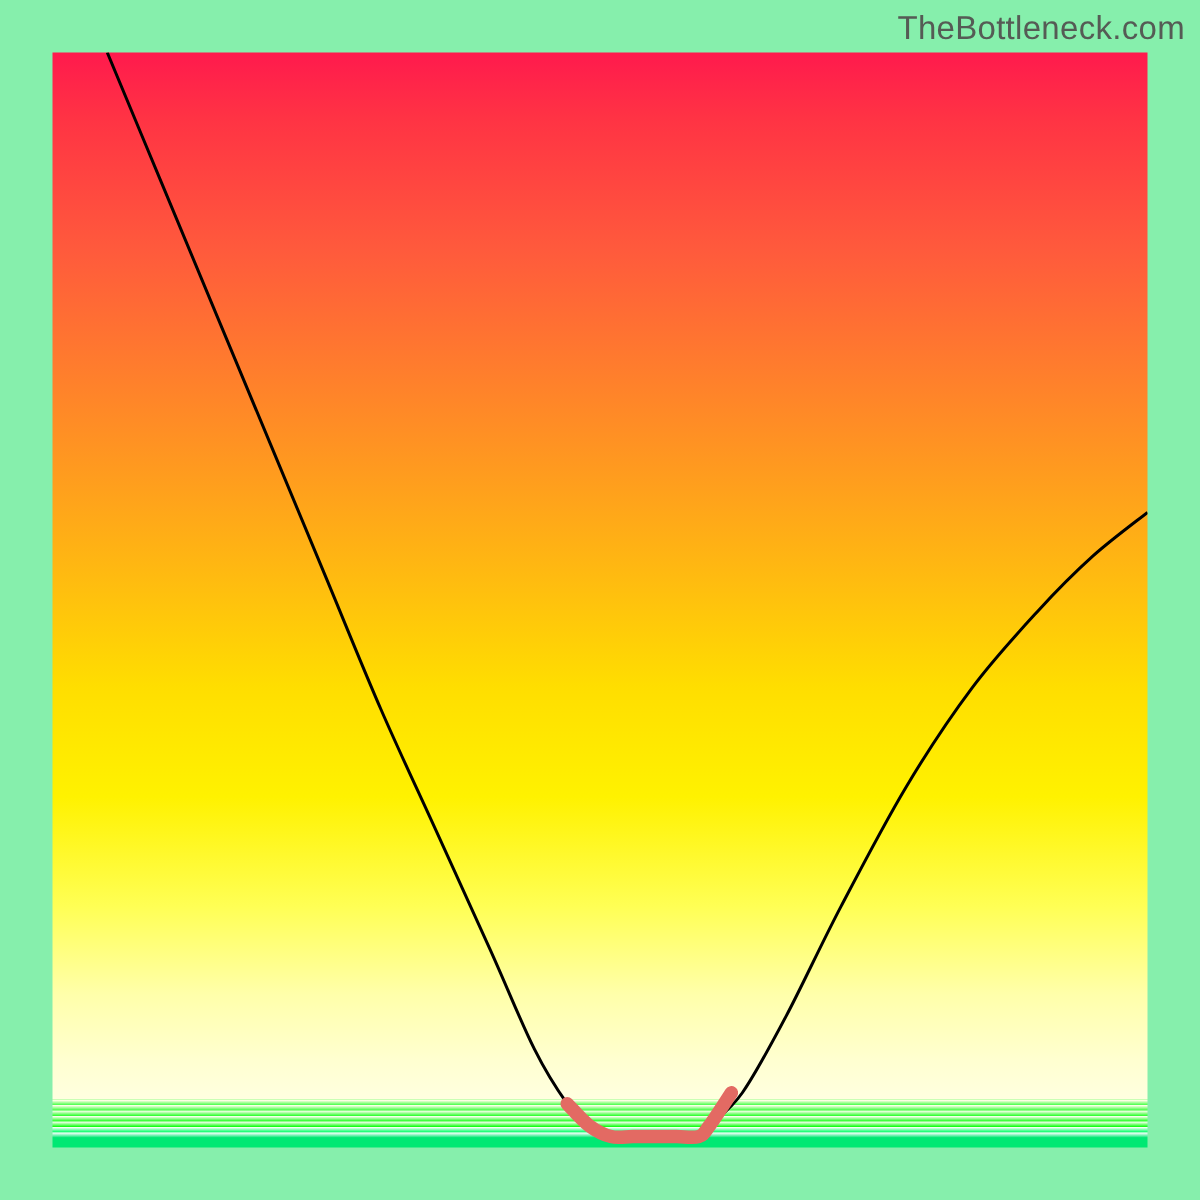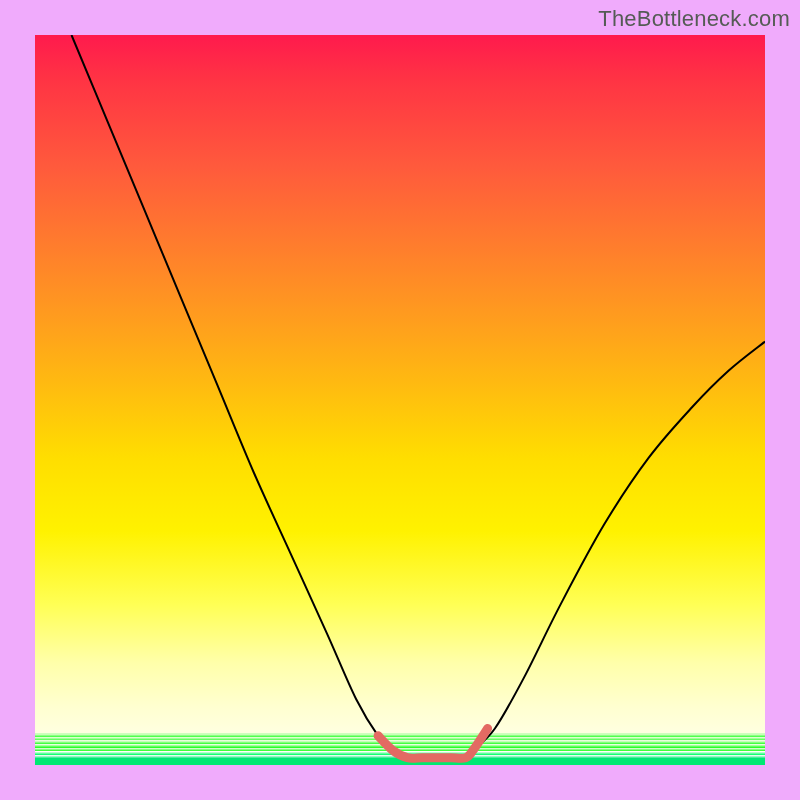--- a/index.html
+++ b/index.html
@@ -10,21 +10,21 @@
     background: #000;
     overflow: hidden;
     font-family: Arial, Helvetica, sans-serif;
   }
   .frame {
     position: absolute;
     left: 0;
     top: 0;
     width: 800px;
     height: 800px;
-    background: #f0abfc;
+    background: #86efac;
   }
   .plot {
     position: absolute;
     left: 35px;
     top: 35px;
     width: 730px;
     height: 730px;
     
     background:
       linear-gradient(to bottom,

